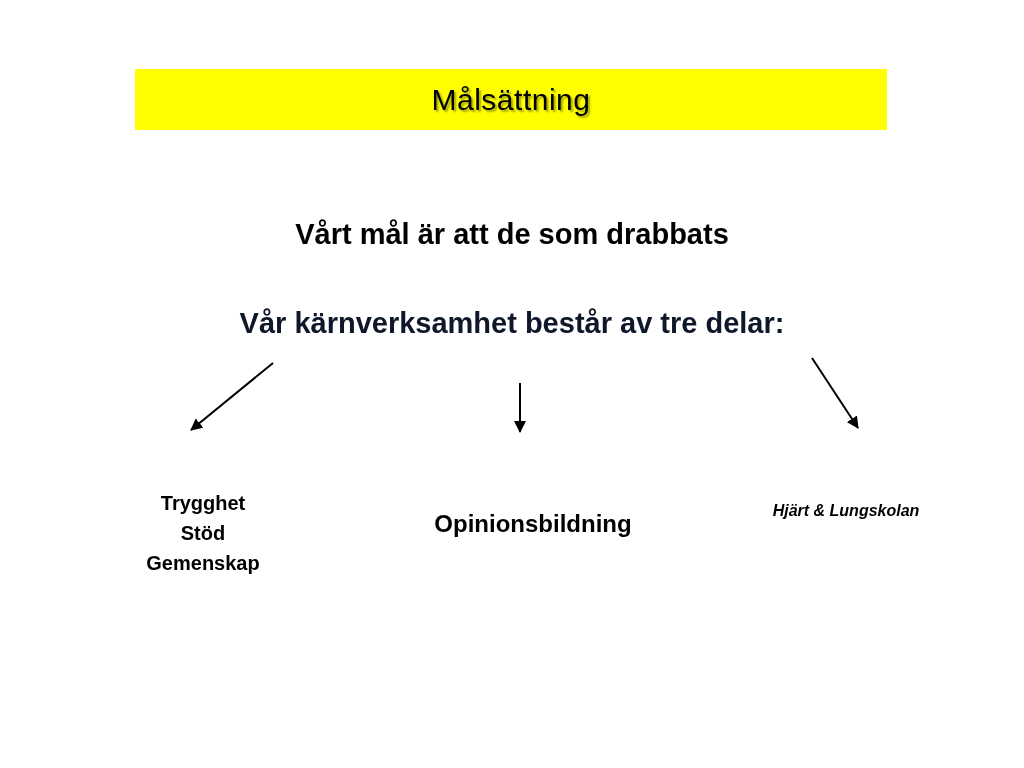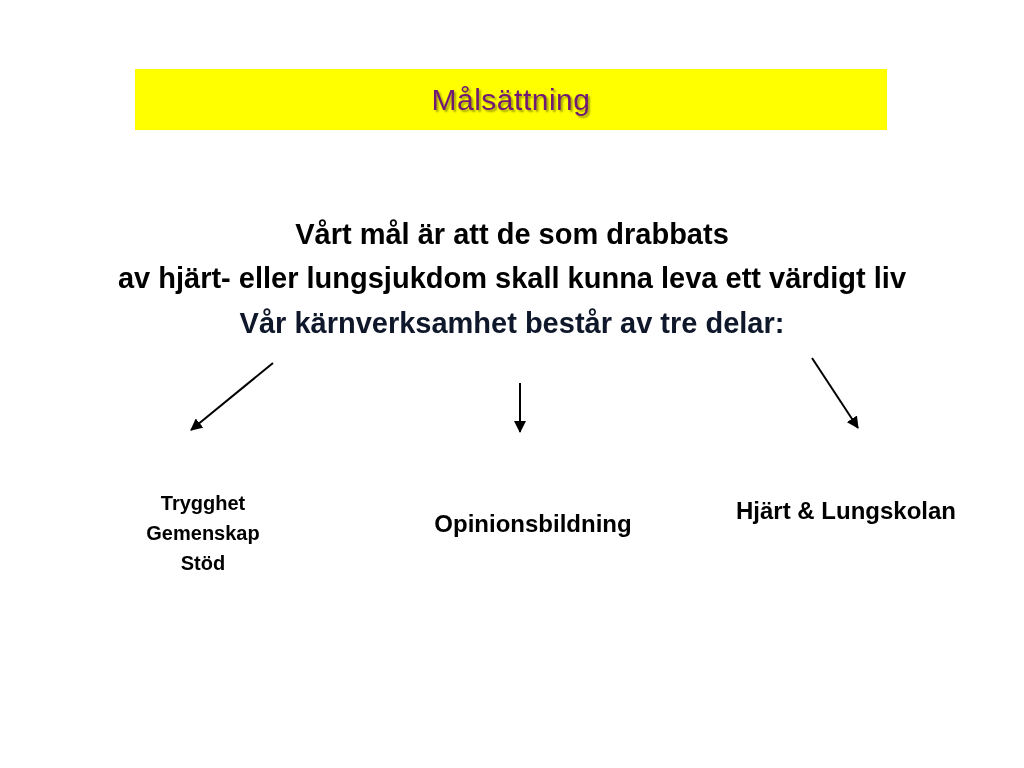--- a/index.html
+++ b/index.html
@@ -23,21 +23,21 @@
     width: 752px;
     height: 61px;
     background: #ffff00;
     display: flex;
     align-items: center;
     justify-content: center;
   }
   .banner .title-text {
     font-size: 30px;
     font-weight: normal;
-    color: #701a75;
+    color: #000000;
     text-shadow: 2px 2px 2px rgba(0,0,0,0.35);
     letter-spacing: 0.5px;
   }
   .mission {
     position: absolute;
     left: 0;
     top: 190px;
     width: 1024px;
     text-align: center;
     font-weight: bold;
@@ -82,55 +82,55 @@
     left: 423px;
     top: 510px;
     width: 220px;
     font-size: 24px;
     line-height: 27px;
   }
   .branch-3 {
     left: 716px;
     top: 497px;
     width: 260px;
-    font-size: 24px;
+    font-size: 16px;
     line-height: 27px;
+    font-style: italic;
   }
 </style>
 </head>
 <body>
 
 <div class="slide">
 
   <div class="banner">
     <span class="title-text">Målsättning</span>
   </div>
 
   <div class="mission">
     <div>Vårt mål är att de som drabbats</div>
-    <div>av hjärt- eller lungsjukdom skall kunna leva ett värdigt liv</div>
   </div>
 
   <div class="core-line">Vår kärnverksamhet består av tre delar:</div>
 
   <svg class="arrows-layer" viewBox="0 0 1024 768" xmlns="http://www.w3.org/2000/svg">
     <defs>
       <marker id="arrowhead" markerWidth="7" markerHeight="6" refX="5.5" refY="3" orient="auto" markerUnits="strokeWidth">
         <path d="M0,0 L6,3 L0,6 Z" fill="#000000"></path>
       </marker>
     </defs>
     <line x1="273" y1="363" x2="191" y2="430" stroke="#000000" stroke-width="2" marker-end="url(#arrowhead)"></line>
     <line x1="520" y1="383" x2="520" y2="432" stroke="#000000" stroke-width="2" marker-end="url(#arrowhead)"></line>
     <line x1="812" y1="358" x2="858" y2="428" stroke="#000000" stroke-width="2" marker-end="url(#arrowhead)"></line>
   </svg>
 
   <div class="branch-label branch-1">
     <div>Trygghet</div>
+    <div>Stöd</div>
     <div>Gemenskap</div>
-    <div>Stöd</div>
   </div>
 
   <div class="branch-label branch-2">
     <div>Opinionsbildning</div>
   </div>
 
   <div class="branch-label branch-3">
     <div>Hjärt &amp; Lungskolan</div>
   </div>
 

